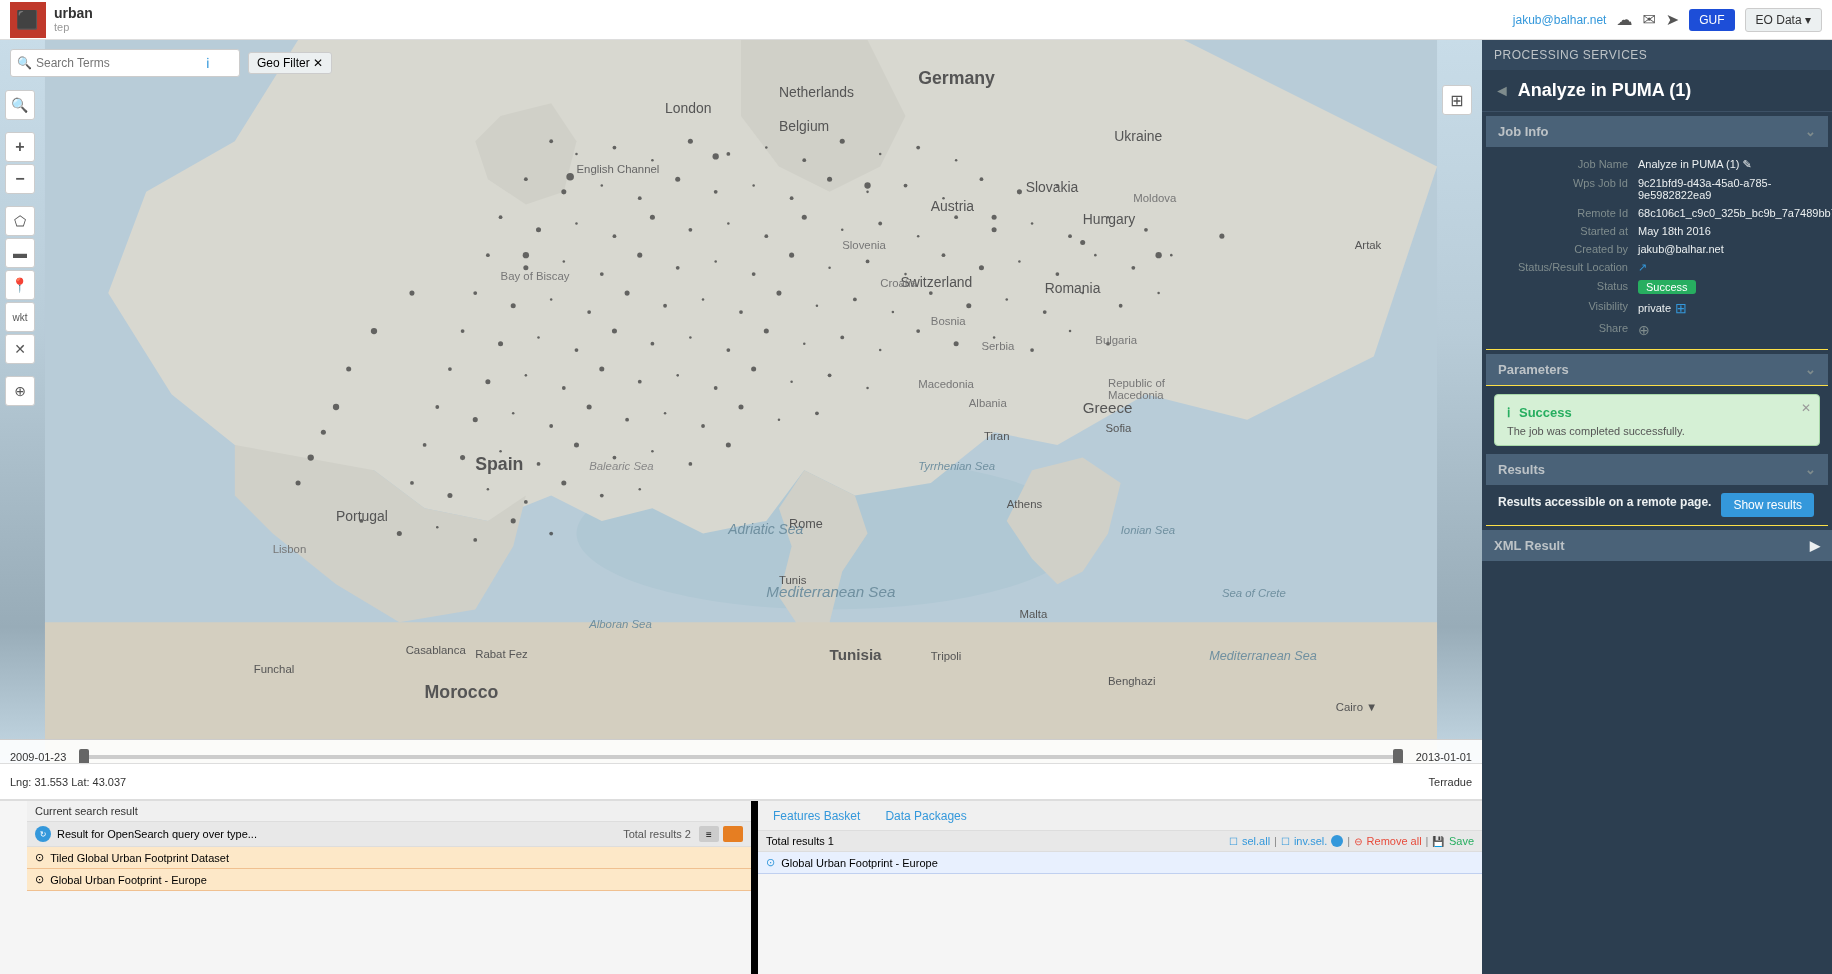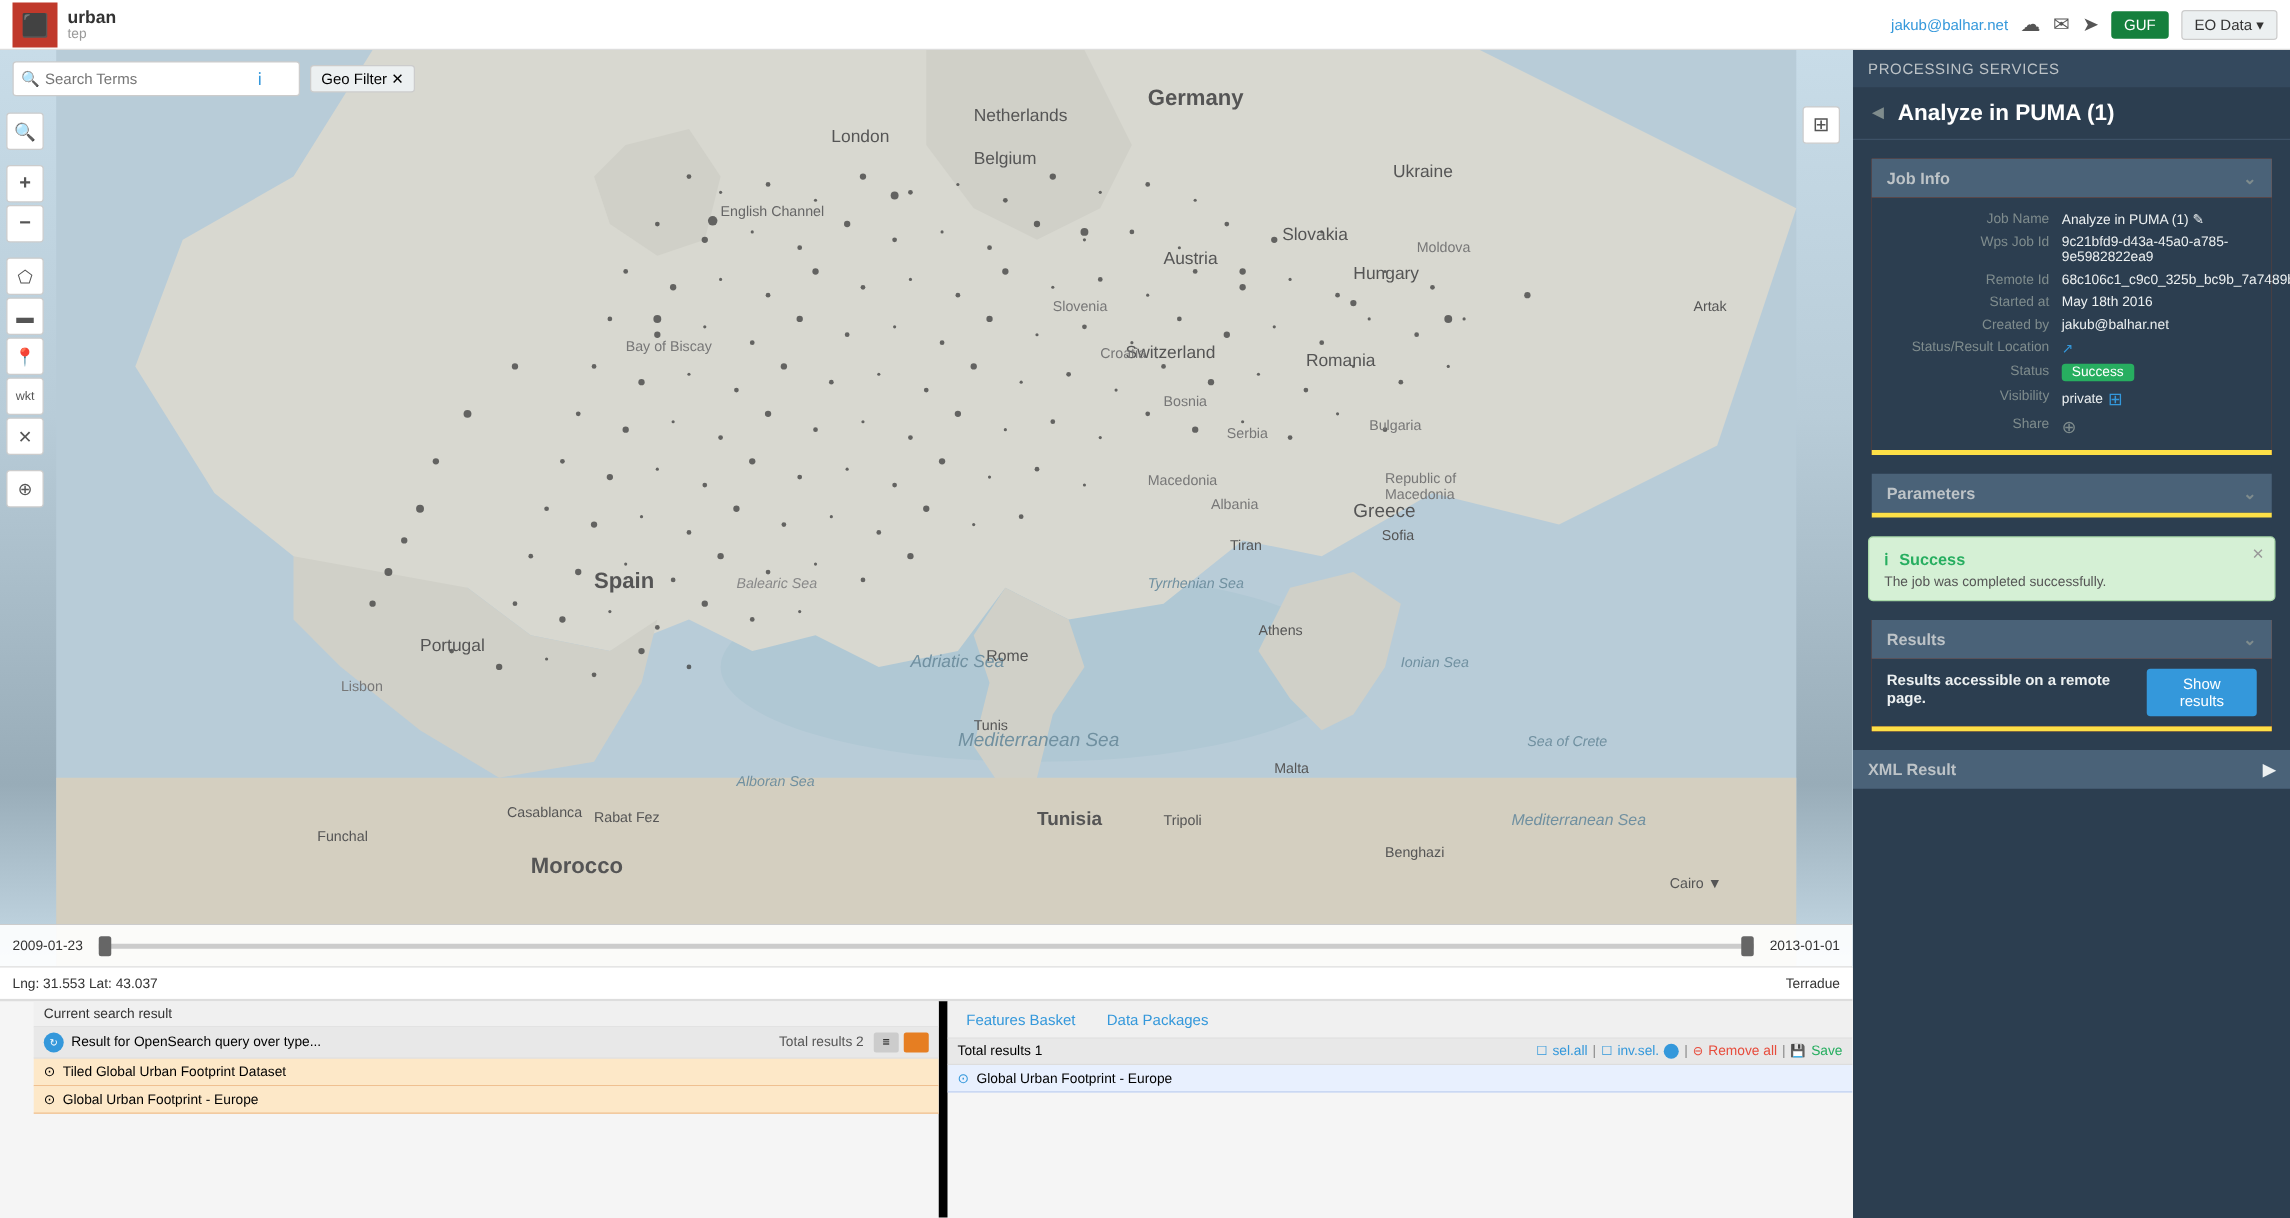--- a/index.html
+++ b/index.html
@@ -23,21 +23,21 @@
     .logo-text { display: flex; flex-direction: column; line-height: 1.2; }
     .logo-text .urban { font-weight: bold; font-size: 14px; color: #333; }
     .logo-text .tep { font-size: 11px; color: #999; }
     .navbar-spacer { flex: 1; }
     .navbar-right {
       display: flex; align-items: center; gap: 10px;
     }
     .navbar-user { color: #3498db; font-size: 12px; cursor: pointer; }
     .navbar-icon { color: #555; font-size: 16px; cursor: pointer; }
     .btn-guf {
-      background: #15803d; color: white; border: none; padding: 4px 10px;
+      background: #1d4ed8; color: white; border: none; padding: 4px 10px;
       border-radius: 3px; font-size: 12px; cursor: pointer;
     }
     .btn-eodata {
       background: #ecf0f1; color: #333; border: 1px solid #ccc;
       padding: 4px 10px; border-radius: 3px; font-size: 12px; cursor: pointer;
     }
 
     
     .search-area {
       position: fixed; top: 40px; left: 0; height: 45px;
@@ -94,21 +94,21 @@
     .timeline-slider { flex: 1; height: 4px; background: #ccc; position: relative; margin: 0 5px; }
     .timeline-handle {
       width: 10px; height: 16px; background: #666; position: absolute;
       top: -6px; border-radius: 2px; cursor: pointer;
     }
     .timeline-handle.left { left: 0; }
     .timeline-handle.right { right: 0; }
 
     
     .coords-bar {
-      position: fixed; bottom: 175px; left: 0; right: 350px; height: 26px;
+      position: fixed; bottom: 175px; left: 0; right: 350px; height: 36px;
       background: rgba(255,255,255,0.95); border-top: 1px solid #ddd;
       display: flex; align-items: center; padding: 0 10px; font-size: 11px; color: #333;
     }
     .coords-right { margin-left: auto; }
 
     
     .bottom-panel {
       position: fixed; bottom: 0; left: 0; right: 350px; height: 175px;
       background: #f5f5f5; border-top: 2px solid #ddd; z-index: 500;
     }
@@ -163,21 +163,21 @@
     }
     .panel-title {
       display: flex; align-items: center; padding: 10px 12px;
       color: white; font-size: 18px; font-weight: bold;
       background: #2c3e50; border-bottom: 1px solid #3d5166;
     }
     .panel-back { color: #7f8c8d; margin-right: 8px; cursor: pointer; font-size: 16px; }
 
     
     .section {
-      background: #c2410c; margin: 15px; border-bottom: 4px solid #fde047;
+      background: #86efac; margin: 4px; border-bottom: 1px solid #fde047;
     }
     .section-header {
       display: flex; align-items: center; padding: 8px 12px;
       background: #4a6278; color: #bdc3c7; font-size: 13px; font-weight: bold;
       cursor: pointer;
     }
     .section-chevron { margin-left: auto; color: #7f8c8d; }
     .section-body { padding: 8px 12px; background: #2c3e50; }
 
     

